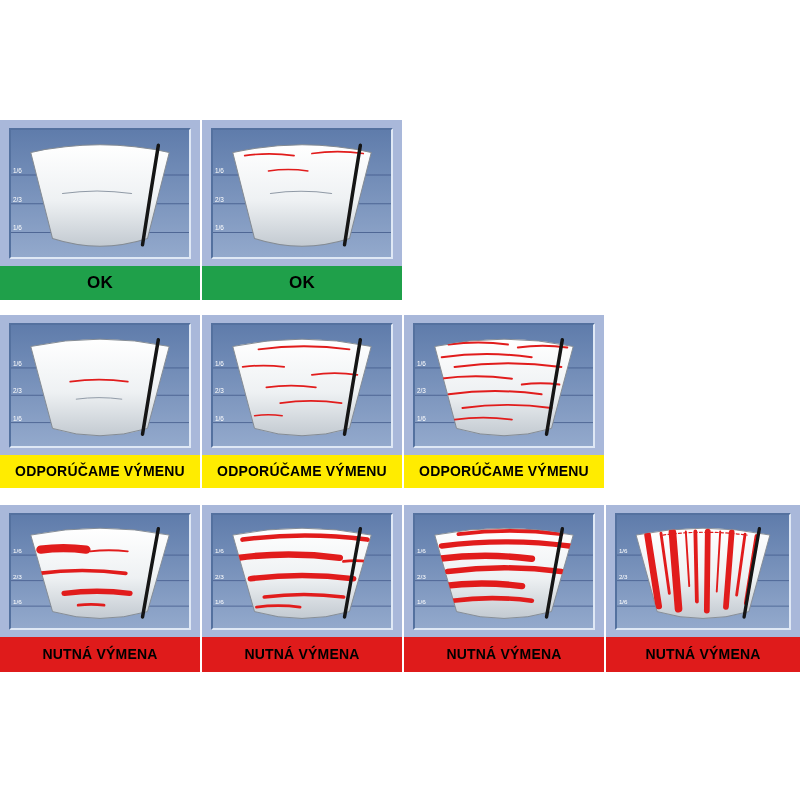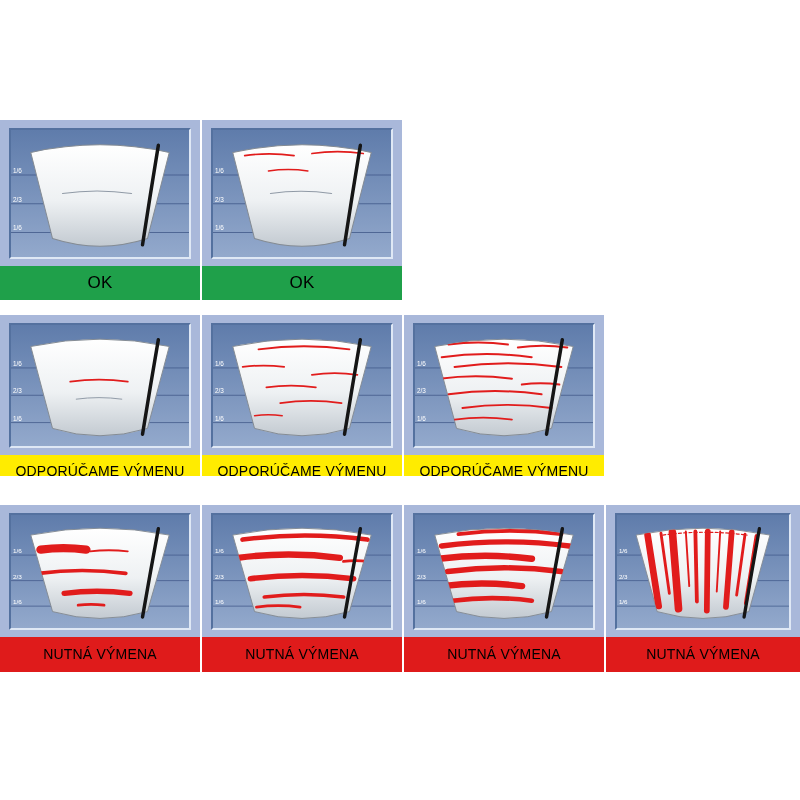--- a/index.html
+++ b/index.html
@@ -23,25 +23,25 @@
   .row1 .panel{height:146px;}
   .row2 .panel{height:140px;}
   .row3 .panel{height:132px;}
   .screen{
     width:100%;height:100%;box-sizing:border-box;
     border:2px solid;border-color:#54719f #dfe8f5 #dfe8f5 #54719f;
     background:#7b93bd;
   }
   .screen svg{display:block;width:100%;height:100%;}
   .bar{
-    width:100%;text-align:center;color:#000;font-weight:400;
+    width:100%;text-align:center;color:#000;font-weight:700;
     letter-spacing:0.2px;
   }
   .row1 .bar{height:34px;line-height:34px;font-size:17px;}
-  .row2 .bar{height:21px;line-height:33px;font-size:14px;}
+  .row2 .bar{height:33px;line-height:33px;font-size:14px;}
   .row3 .bar{height:35px;line-height:35px;font-size:14px;}
   .bar.ok{background:#1fa04a;}
   .bar.warn{background:#ffec00;}
   .bar.bad{background:#df1b1b;}
 </style>
 </head>
 <body>
 
 <div id="canvas">
 

